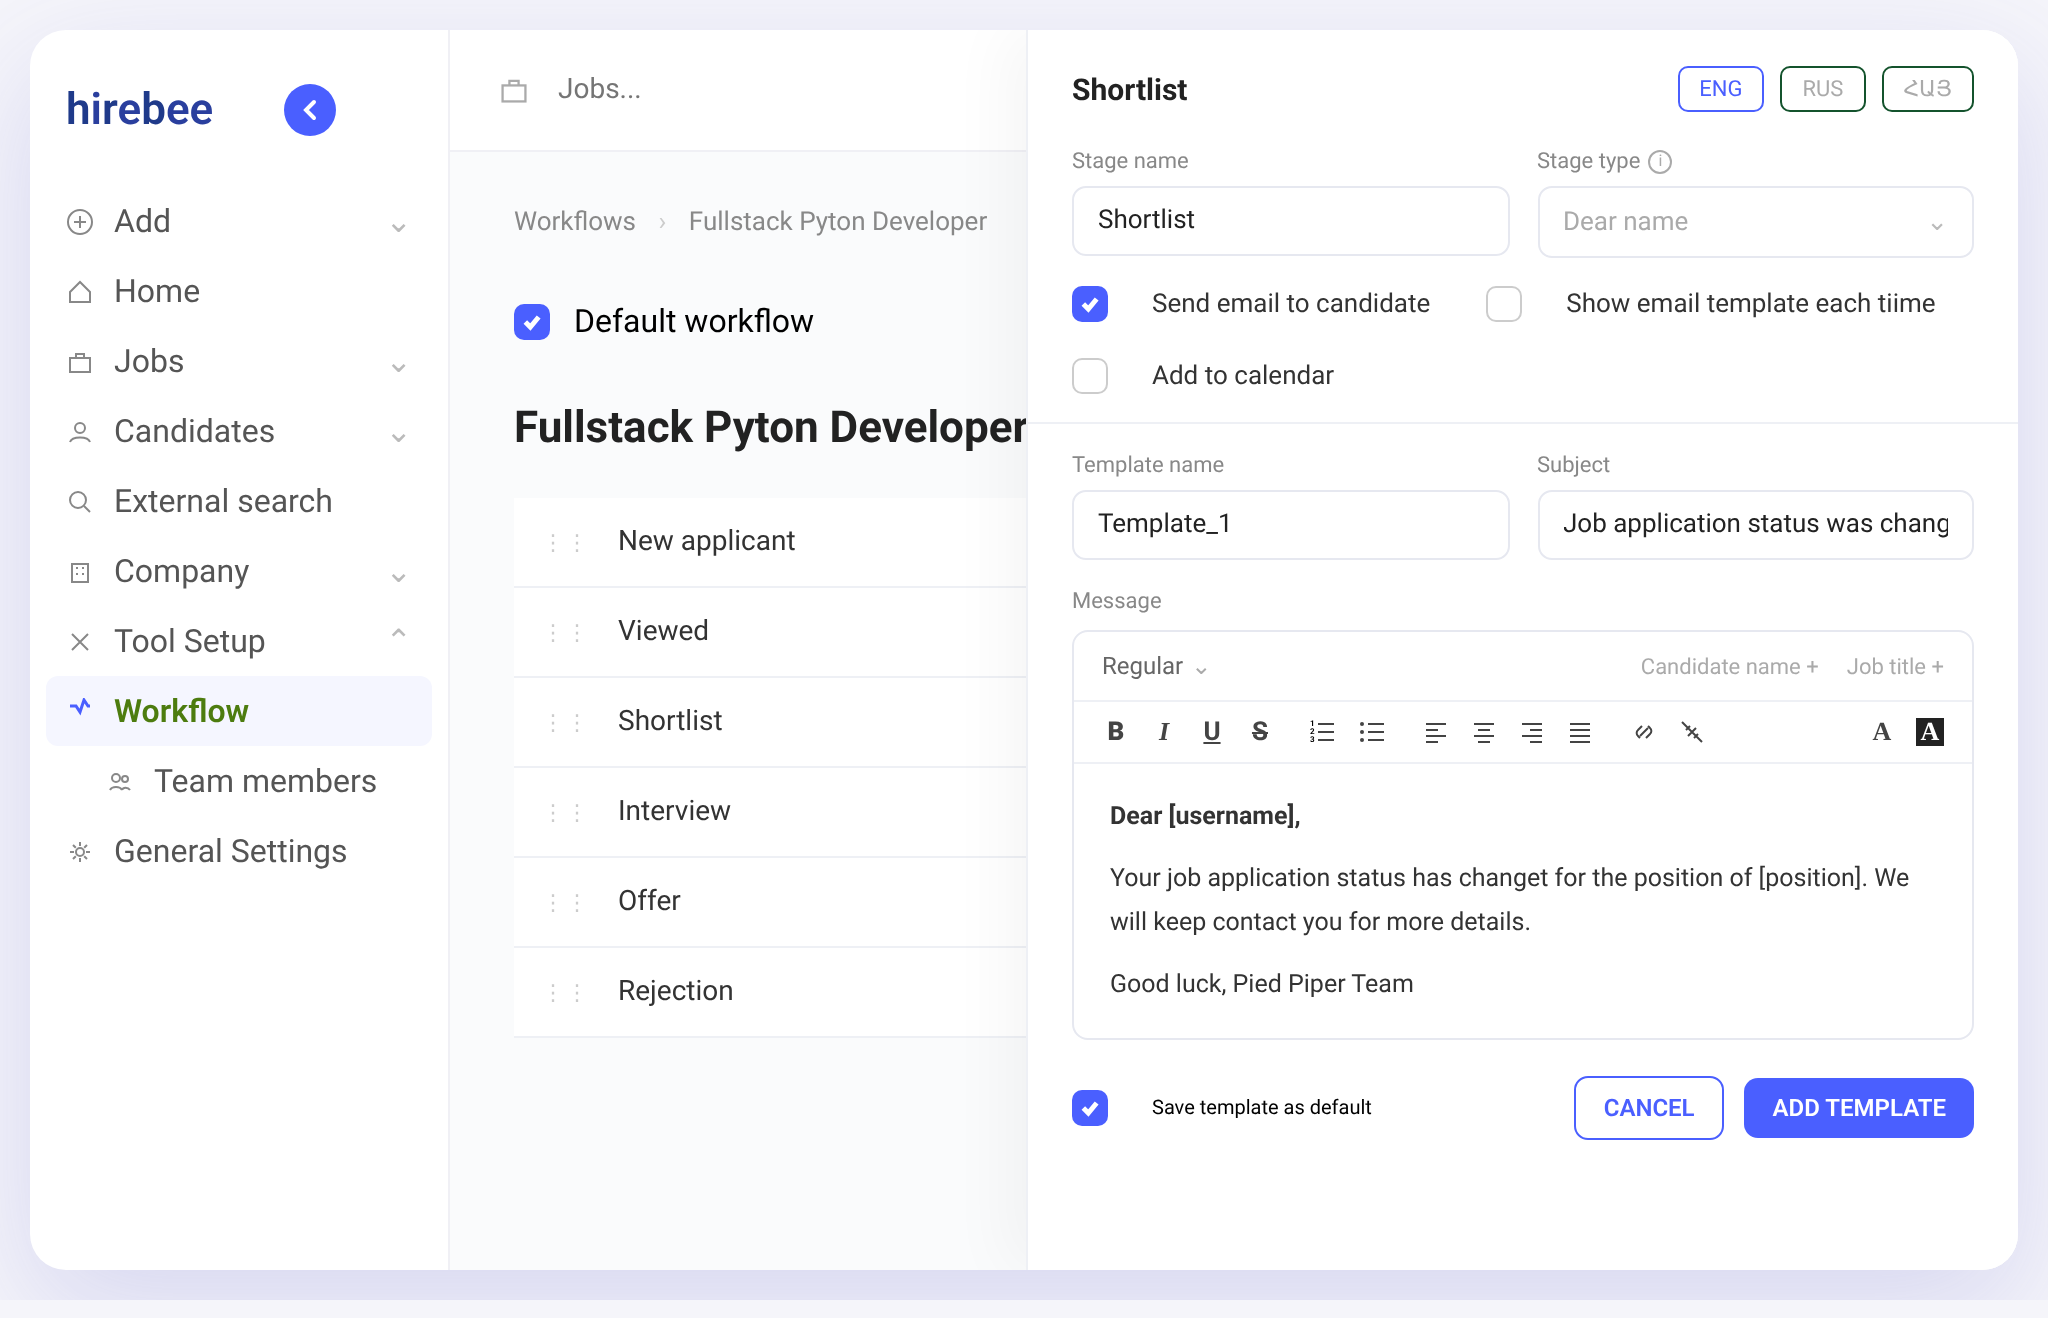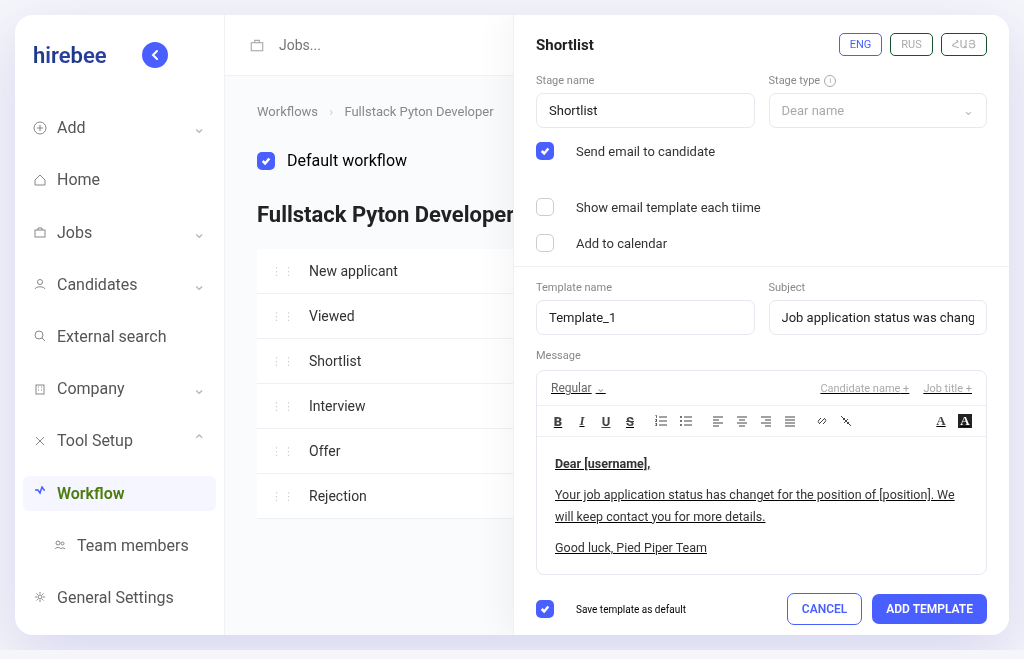--- a/index.html
+++ b/index.html
@@ -1,18 +1,18 @@
 <!DOCTYPE html>
 <html><head>
 <meta charset="utf-8">
 <style>
 * { box-sizing: border-box; margin: 0; padding: 0; font-family: -apple-system, BlinkMacSystemFont, "Segoe UI", Roboto, sans-serif; }
 body { background: #f5f5fa; padding: 15px; }
 .app-container { display: flex; background: #fff; border-radius: 18px; box-shadow: 0 20px 60px rgba(80,80,200,0.18); overflow: hidden; height: 620px; }
-.sidebar { width: 210px; border-right: 1px solid #f0f0f5; display: flex; flex-direction: column; padding: 20px 0; justify-content: space-between; }
+.sidebar { width: 210px; border-right: 1px solid #f0f0f5; display: flex; flex-direction: column; padding: 20px 0; }
 .logo-row { display: flex; align-items: center; padding: 0 18px 18px 18px; }
 .logo { font-size: 22px; font-weight: 600; color: #1f3a8a; }
 .logo .e1 { color: #2a3f9e; }
 .logo .e2 { color: #2a3f9e; }
 .logo-circle { width: 40px; height: 40px; margin-left: 28px; display: inline-flex; align-items: center; justify-content: center; }
 
 .nav-item { display: flex; align-items: center; padding: 8px 18px; font-size: 16px; color: #555; cursor: pointer; }
 .nav-item .chev { margin-left: auto; color: #bbb; }
 .nav-item .nav-icon { width: 14px; height: 14px; margin-right: 10px; display: inline-flex; align-items: center; justify-content: center; color: #888; }
 .nav-sub { padding-left: 38px; }
@@ -44,23 +44,23 @@
 .lang-btn { padding: 4px 10px; font-size: 11px; border: 1px solid #14532d; border-radius: 5px; color: #aaa; background: #fff; cursor: pointer; }
 .lang-btn.active { color: #4a5fff; border-color: #4a5fff; }
 
 .form-row { display: flex; gap: 14px; margin-bottom: 14px; }
 .form-col { flex: 1; }
 .form-label { font-size: 11px; color: #888; margin-bottom: 6px; display: flex; align-items: center; gap: 4px; }
 .form-input, .form-select { width: 100%; padding: 9px 12px; border: 1px solid #e6e8f0; border-radius: 7px; font-size: 13px; color: #222; background: #fff; outline: none; }
 .form-select { color: #aaa; display: flex; justify-content: space-between; align-items: center; }
 
 .check-row { display: flex; align-items: center; gap: 10px; margin-bottom: 10px; font-size: 13px; color: #333; }
-.check-group { display: flex; gap: 28px; flex-wrap: wrap; margin-bottom: 8px; flex-direction: column; }
-
-.editor-box { border: 1px solid #e6e8f0; border-radius: 8px; overflow: hidden; margin-top: 8px; text-decoration: underline; }
+.check-group { display: flex; gap: 28px; flex-wrap: wrap; margin-bottom: 8px; }
+
+.editor-box { border: 1px solid #e6e8f0; border-radius: 8px; overflow: hidden; margin-top: 8px; }
 .editor-toolbar1 { display: flex; align-items: center; gap: 8px; padding: 10px 14px; border-bottom: 1px solid #eef0f5; font-size: 12px; color: #666; }
 .editor-toolbar1 .regular { display: flex; align-items: center; gap: 4px; cursor: pointer; }
 .editor-toolbar1 .ins { margin-left: auto; display: flex; gap: 14px; color: #aaa; font-size: 11px; }
 .editor-toolbar1 .ins span { cursor: pointer; }
 .editor-toolbar2 { display: flex; align-items: center; gap: 18px; padding: 8px 14px; border-bottom: 1px solid #eef0f5; }
 .tb-group { display: flex; gap: 10px; align-items: center; }
 .tb-btn { width: 14px; height: 14px; display: inline-flex; align-items: center; justify-content: center; font-size: 13px; font-weight: 700; color: #444; cursor: pointer; }
 .editor-body { padding: 16px 18px; font-size: 12.5px; color: #333; line-height: 1.7; }
 .editor-body strong { font-weight: 700; }
 

